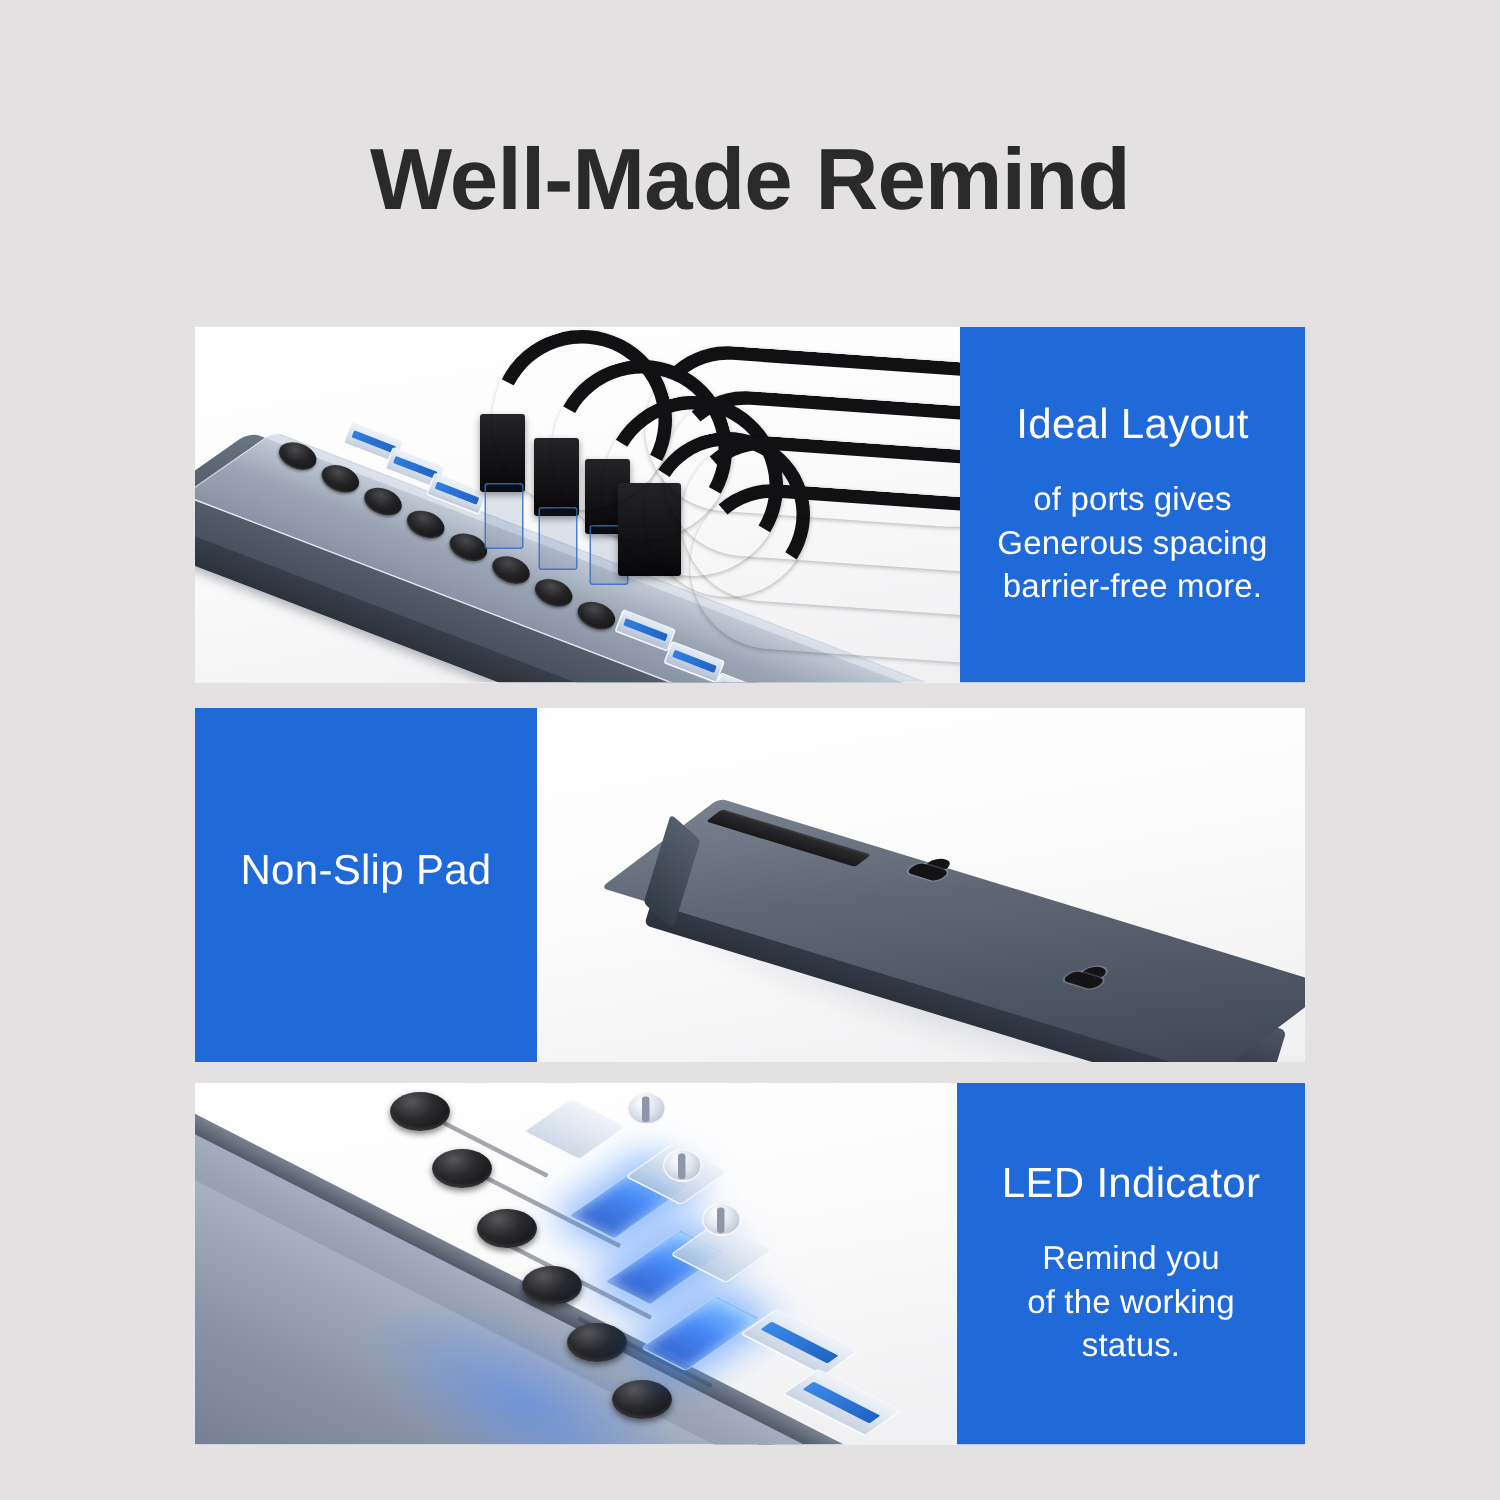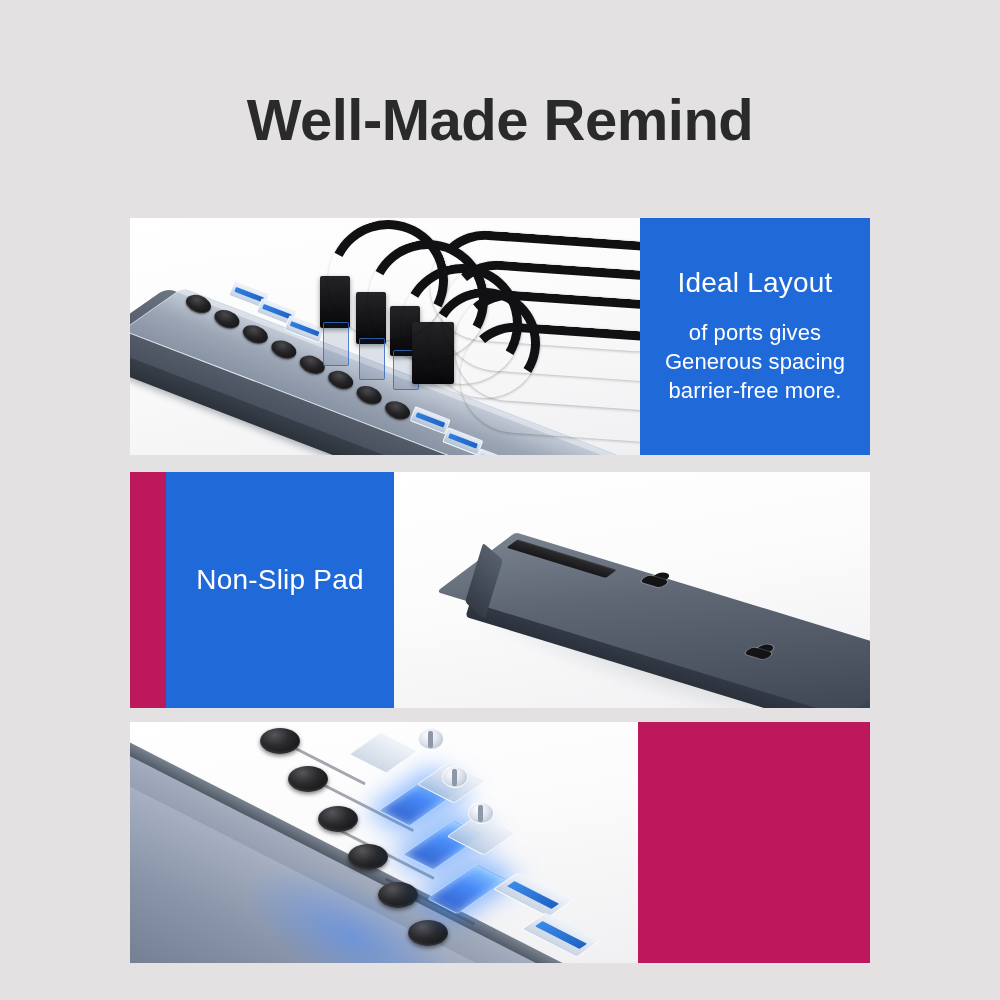--- a/index.html
+++ b/index.html
@@ -28,21 +28,21 @@
     letter-spacing: -0.5px;
     color: #2a2a2a;
     line-height: 1.1;
   }
 
   
   .panel {
     position: absolute;
     display: flex;
     overflow: hidden;
-    background: #be185d;
+    background: #ffffff;
   }
 
   #panel-1 { left: 130px; top: 218px; width: 740px; height: 237px; }
   #panel-2 { left: 130px; top: 472px; width: 740px; height: 236px; }
   #panel-3 { left: 130px; top: 722px; width: 740px; height: 241px; }
 
   .photo {
     position: relative;
     overflow: hidden;
     background: linear-gradient(170deg, #ffffff 0%, #fbfbfc 45%, #f0f0f2 100%);
@@ -74,21 +74,21 @@
     font-weight: normal;
     line-height: 1.32;
     letter-spacing: 0.1px;
   }
 
   
   #panel-1 .photo   { width: 510px; height: 237px; }
   #panel-1 .caption { width: 230px; height: 237px; }
 
   
-  #panel-2 .caption { width: 228px; height: 236px; margin-left: 36px; }
+  #panel-2 .caption { width: 228px; height: 236px; }
   #panel-2 .photo   { width: 512px; height: 236px; }
 
   
   #panel-3 .photo   { width: 508px; height: 241px; }
   #panel-3 .caption { width: 232px; height: 241px; }
 
   
   .hub1-wrap {
     position: absolute;
     inset: 0;
@@ -461,13 +461,21 @@
 
       <div class="screwhd" style="left:288px; top:6px;"></div>
       <div class="screwhd" style="left:312px; top:44px;"></div>
       <div class="screwhd" style="left:338px; top:80px;"></div>
 
       <div class="usbp3" style="left:372px; top:160px;"></div>
       <div class="usbp3" style="left:400px; top:200px;"></div>
     </div>
   </div>
 
+  <div class="caption">
+    <div class="caption-title">LED Indicator</div>
+    <div class="caption-body">
+      <div>Remind you</div>
+      <div>of the working</div>
+      <div>status.</div>
+    </div>
+  </div>
 </div>
 
 </body></html>

